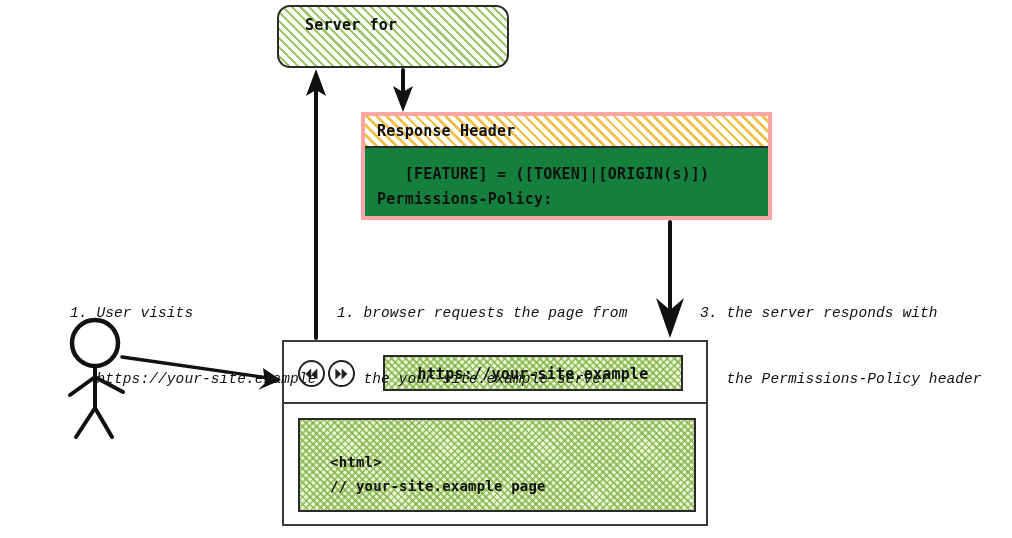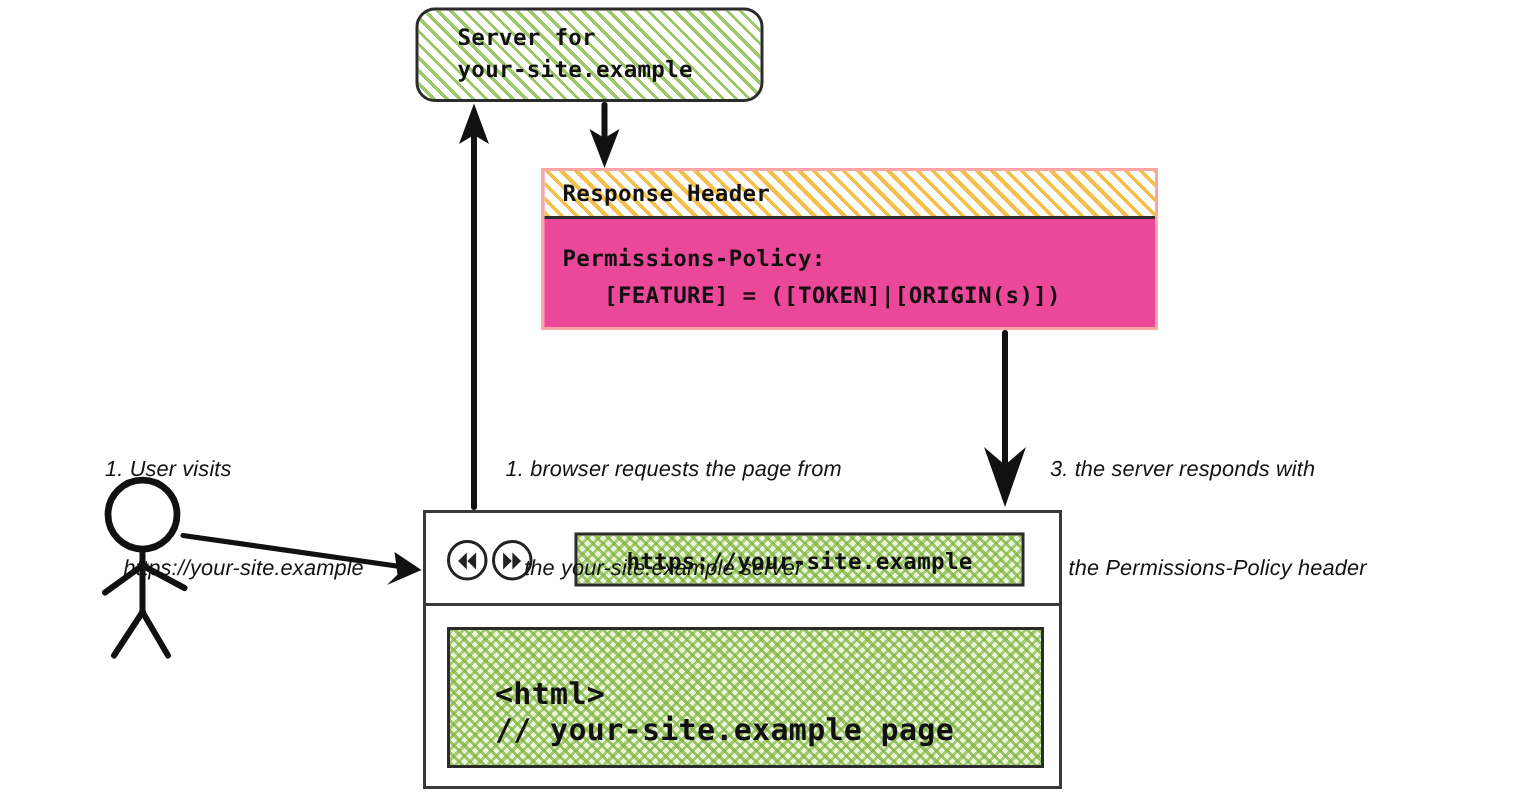--- a/index.html
+++ b/index.html
@@ -45,21 +45,21 @@
   #server-box .txt{
     position:absolute;left:26px;top:8px;
     font-size:15px;line-height:21px;color:#111;
     font-weight:700;letter-spacing:.2px;
     white-space:pre;
   }
 
   
   #response-box{
     position:absolute;left:361px;top:112px;width:411px;height:108px;
-    border:2px solid #fca5a5;background:#ec4899;box-sizing:border-box;
+    border:4px solid #fca5a5;background:#15803d;box-sizing:border-box;
   }
   #response-head{
     position:absolute;left:0;top:0;width:100%;height:32px;
     border-bottom:2px solid #2b2b2b;box-sizing:border-box;
   }
   #response-head .txt{
     position:absolute;left:12px;top:6px;
     font-size:15px;color:#111;font-weight:700;letter-spacing:.2px;
   }
   #response-body{
@@ -94,57 +94,56 @@
   #url-bar .txt{
     position:absolute;left:0;top:8px;width:100%;text-align:center;
     font-size:15px;color:#111;font-weight:700;letter-spacing:.2px;
   }
   #page-content{
     position:absolute;left:14px;top:76px;width:398px;height:94px;
     border:2px solid #2b2b2b;box-sizing:border-box;
   }
   #page-content .code{
     position:absolute;left:30px;top:30px;
-    font-size:20px;line-height:24px;color:#111;
+    font-size:14px;line-height:24px;color:#111;
     font-weight:700;letter-spacing:.2px;white-space:pre;
   }
 
   
   .note{
     position:absolute;
-    font-family:Liberation Sans, sans-serif;
+    font-family:Liberation Mono, monospace;
     font-size:14.5px;line-height:22px;color:#111;
     white-space:pre;
     font-style:italic;
     letter-spacing:.1px;
   }
   #note-1{left:70px;top:258px;}
   #note-2{left:337px;top:258px;}
   #note-3{left:700px;top:258px;}
 
   svg.overlay{position:absolute;left:0;top:0;width:1012px;height:538px;
     pointer-events:none;}
 </style>
 </head>
 <body>
 
 <div class="stage">
 
   <div id="server-box" class="hatch-green-diag">
     <div class="txt">Server for</div>
-    <div class="txt" style="top:29px">your-site.example</div>
   </div>
 
   <div id="response-box">
     <div id="response-head" class="hatch-orange-diag">
       <div class="txt">Response Header</div>
     </div>
     <div id="response-body">
+      <div class="line">   [FEATURE] = ([TOKEN]|[ORIGIN(s)])</div>
       <div class="line">Permissions-Policy:</div>
-      <div class="line">   [FEATURE] = ([TOKEN]|[ORIGIN(s)])</div>
     </div>
   </div>
 
   <div id="browser">
     <div id="browser-toolbar">
 
       <div class="navbtn" id="nav-back">
         <svg width="17" height="16" viewBox="0 0 17 16">
           <path d="M8.2 2.4 L8.2 13.6 L2.4 8 Z" fill="#222"></path>
           <path d="M14.4 2.4 L14.4 13.6 L8.6 8 Z" fill="#222"></path>

